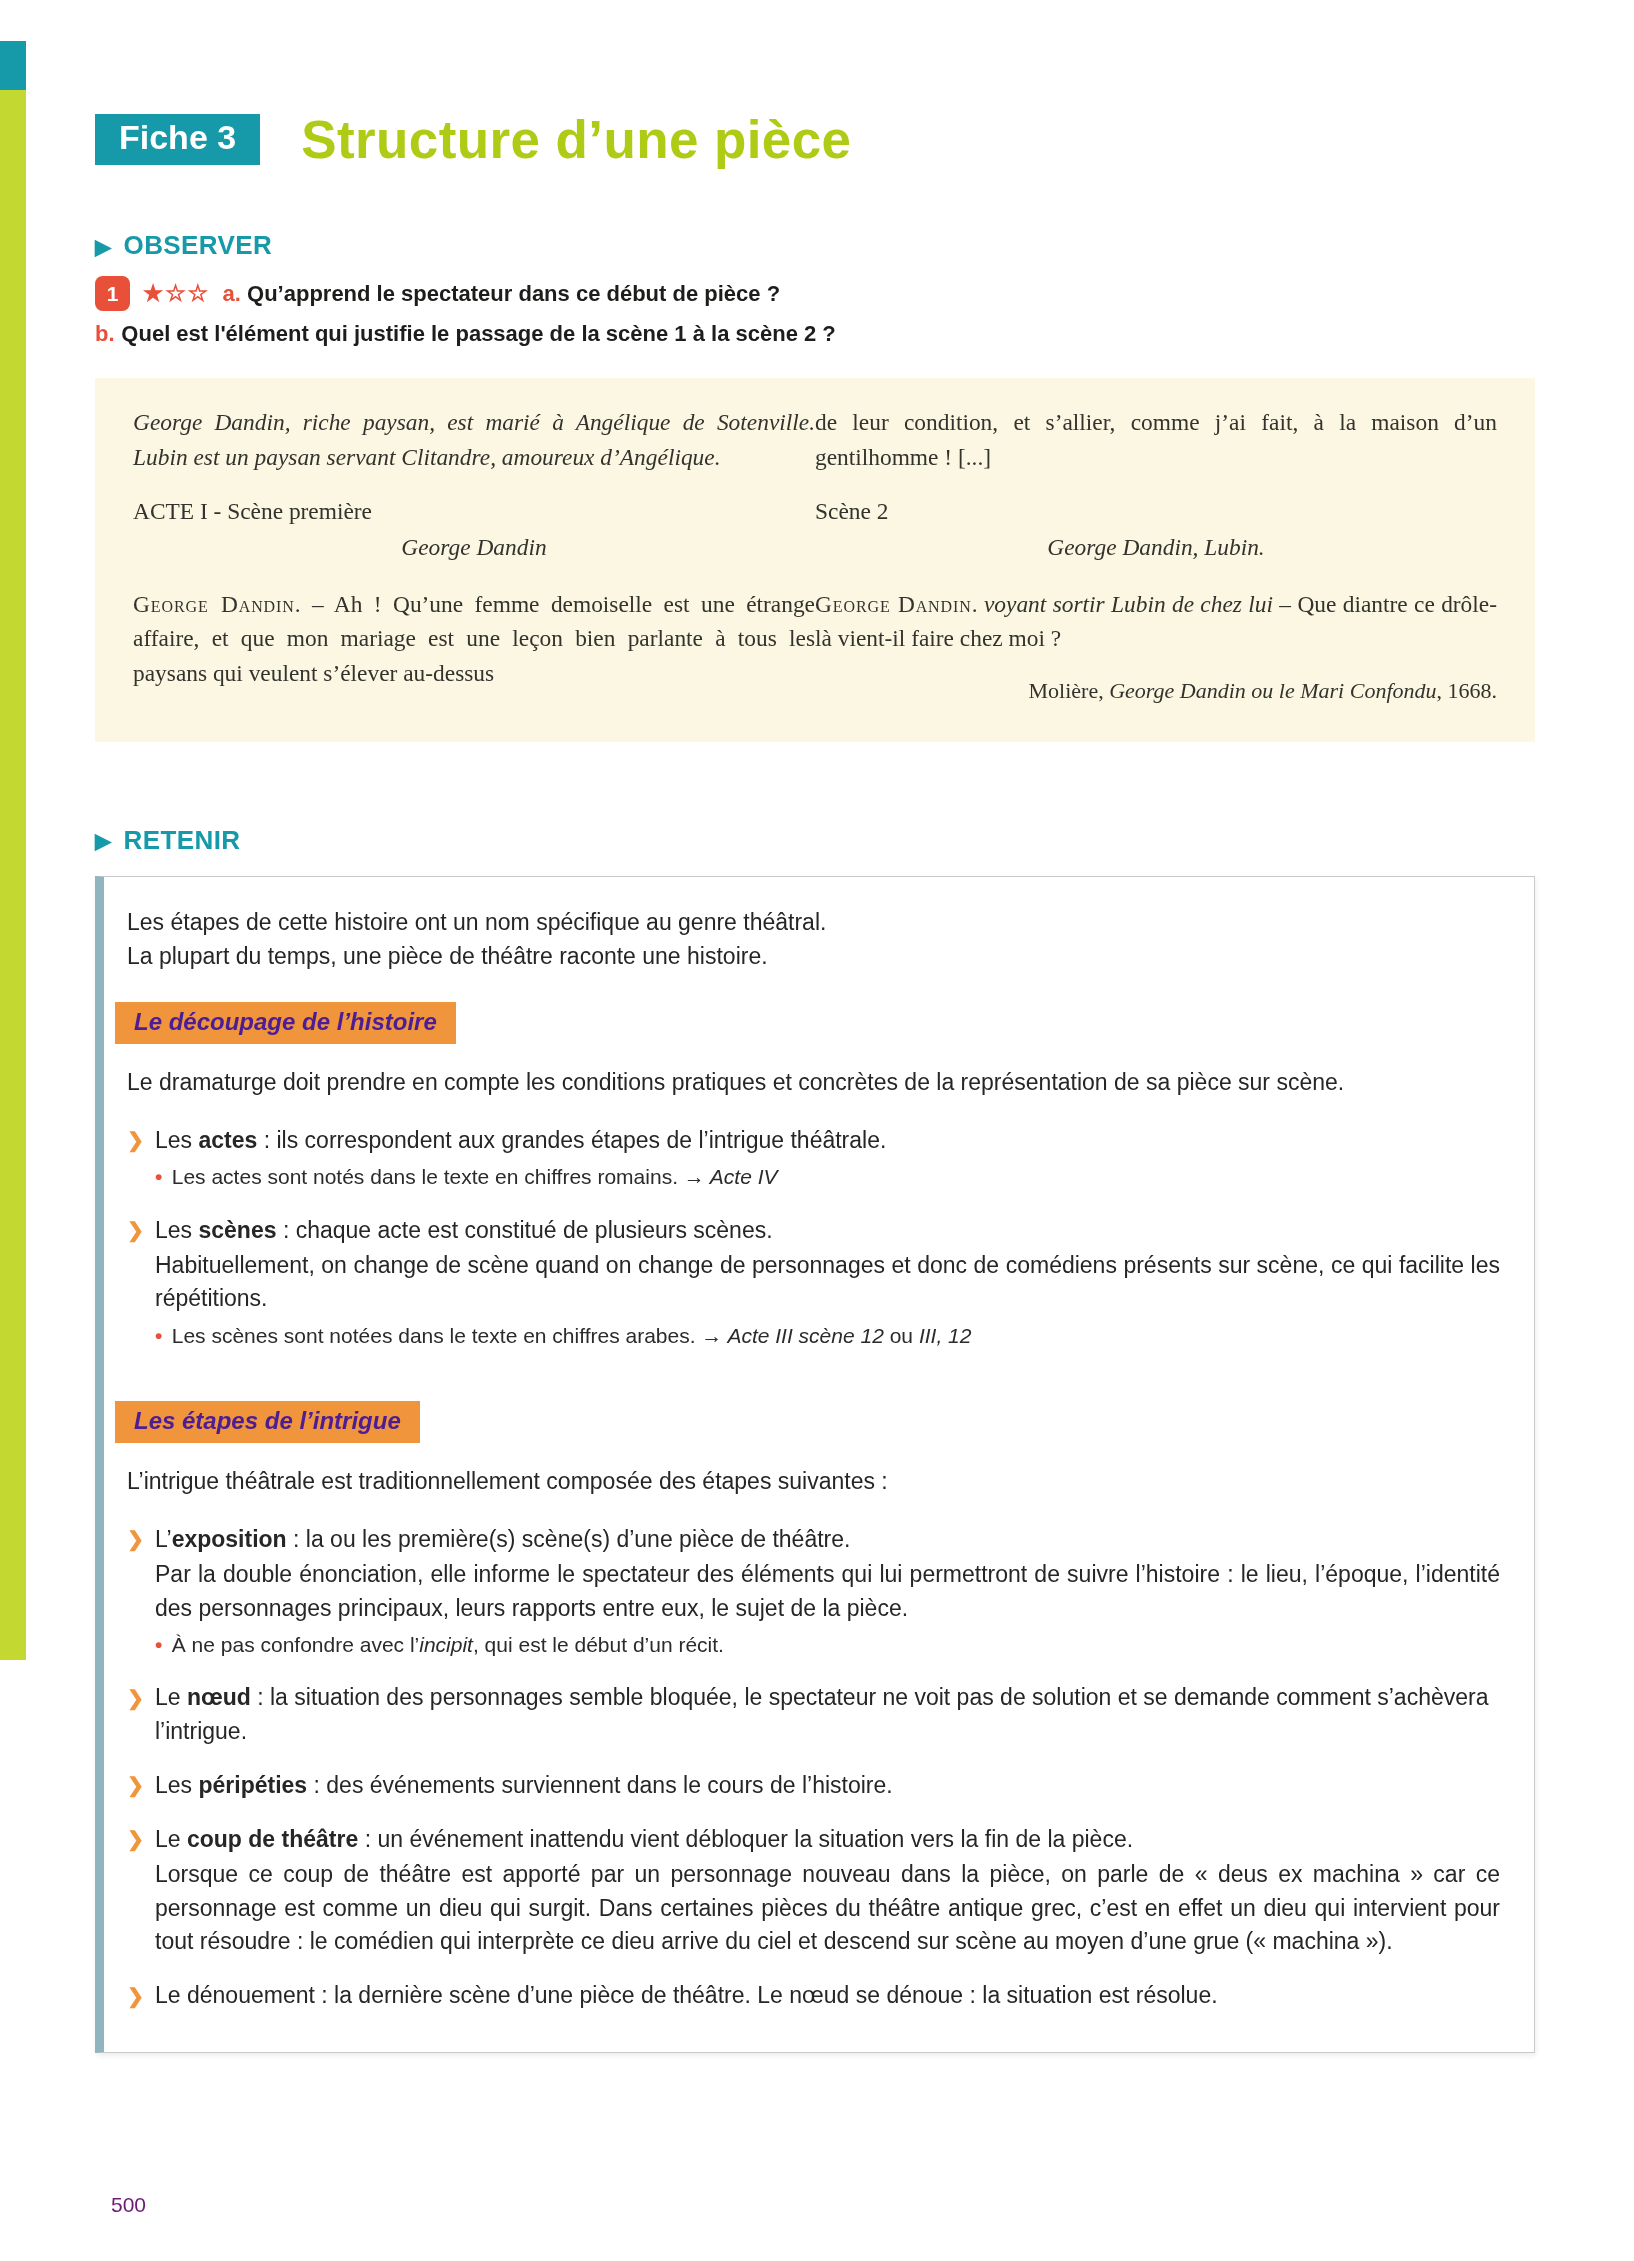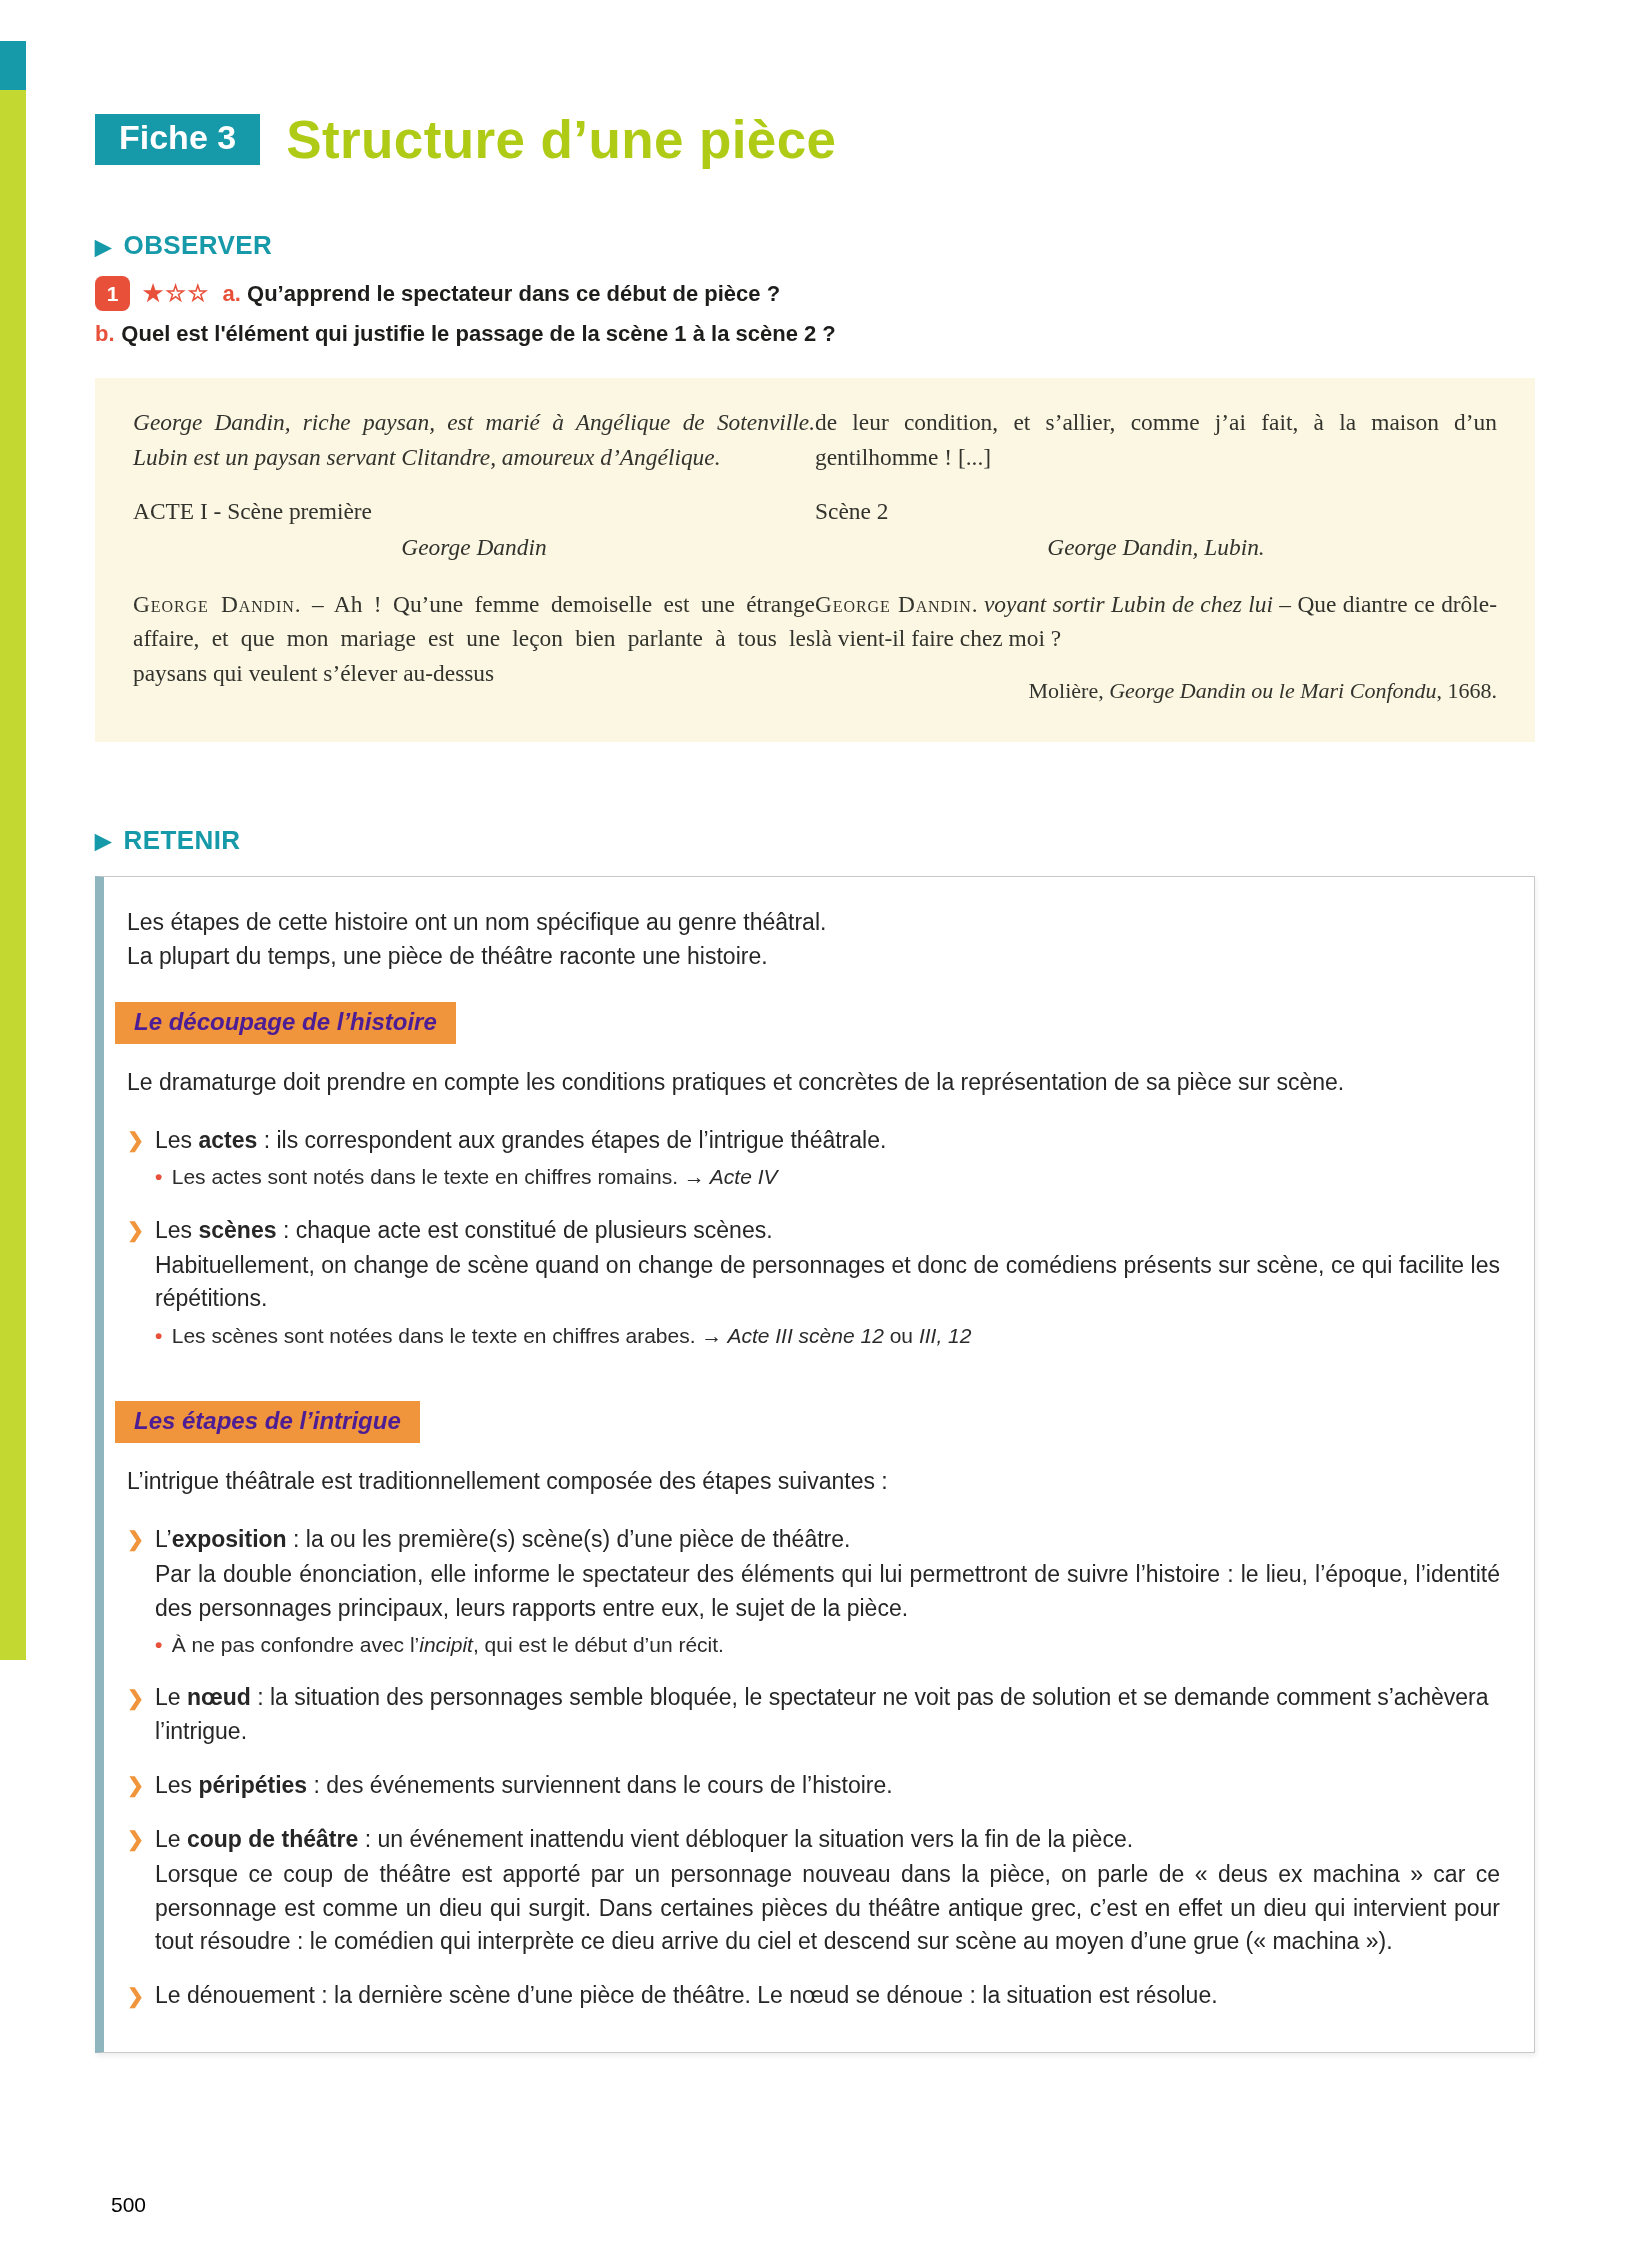--- a/index.html
+++ b/index.html
@@ -10,21 +10,21 @@
     background:#ffffff; font-family:"Liberation Sans", sans-serif; color:#222222;
   }
   
   .edge-bar { position:absolute; left:0; top:41px; width:25.5px; }
   .edge-teal { height:49px; background:#1699a8; }
   .edge-green { height:1570px; background:#c3d830; }
 
   .content { position:relative; padding:109px 100px 0 95px; }
 
   
-  .header { display:flex; align-items:center; gap:26px; }
+  .header { display:flex; align-items:center; gap:41px; }
   .fiche-badge { background:#1699a8; color:#ffffff; font-weight:bold; font-size:34px; padding:5.1px 24px 8.5px; line-height:1.1; }
   .title { color:#b0cb16; font-size:53px; font-weight:bold; letter-spacing:0.4px; font-family:"Liberation Sans", sans-serif; }
 
   
   .sec-heading { display:flex; align-items:center; gap:12px; color:#1699a8; font-size:26px; font-weight:bold; letter-spacing:0.4px; }
   .tri { font-size:21px; line-height:1; padding-top:1.7px; }
 
   .observer { margin-top:60px; }
   .question { margin-top:15.3px; }
   .q-line1 { display:flex; align-items:center; gap:12.8px; font-size:22px; font-weight:bold; color:#1d1d1b; }
@@ -54,21 +54,21 @@
     padding:6px 19px 8.5px; margin:29px 0 22px -12px; line-height:1.15;font-style:italic; }
   .r-lead { margin-bottom:24px; }
   .r-bullet { display:flex; margin-bottom:20.4px; }
   .chev { color:#f0953b; font-weight:bold; font-size:20.4px; width:28px; flex-shrink:0; padding-top:2.6px; }
   .b-content { flex:1; min-width:0; }
   .b-head { }
   .b-body { text-align:justify; margin-top:1.7px; }
   .b-note { font-size:21px; margin-top:5.1px; color:#2b2b2b; }
   .b-note .dot { color:#e8503a; margin-right:9.4px; font-size:21px; font-weight:bold; }
 
-  .page-number { position:absolute; left:111px; bottom:44px; font-size:21px; color:#000000; }
+  .page-number { position:absolute; left:111px; bottom:44px; font-size:21px; color:#701a75; }
 </style>
 </head>
 <body>
 
 <div class="page">
   <div class="edge-bar">
     <div class="edge-teal"></div>
     <div class="edge-green"></div>
   </div>
 

